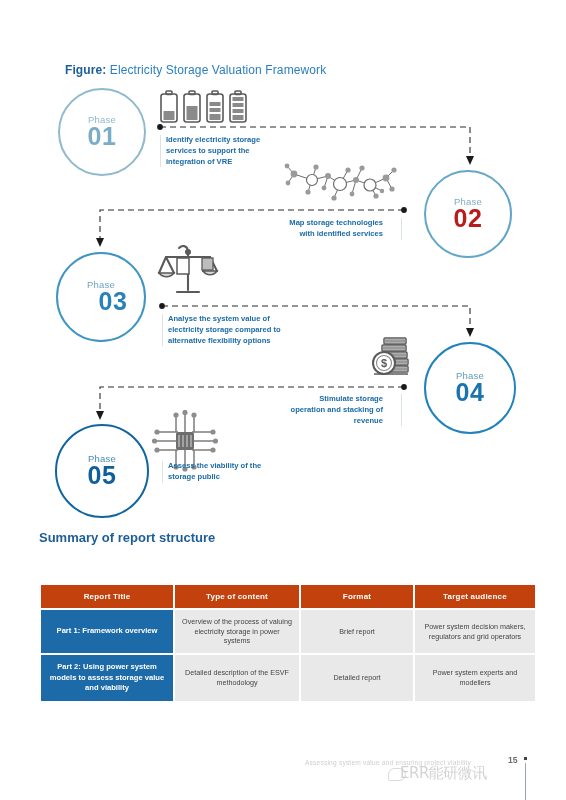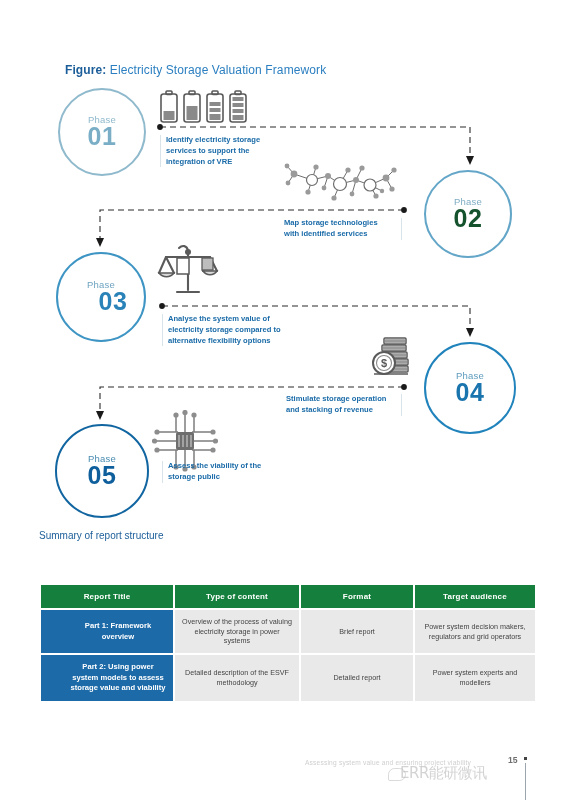--- a/index.html
+++ b/index.html
@@ -26,42 +26,42 @@
     box-sizing:border-box;
   }
   .circle .ph{font-size:9.5px;letter-spacing:.2px;margin-bottom:-2px;}
   .circle .num{font-size:25px;font-weight:bold;letter-spacing:.5px;line-height:1.05;}
 
   .desc{
     position:absolute;font-size:7.6px;line-height:1.42;color:#1a6ba8;
     font-weight:bold;box-sizing:border-box;
   }
   .desc.left-bar{border-left:1.3px solid #d9e3ea;padding-left:5px;}
-  .desc.right-bar{border-right:1.3px solid #d9e3ea;padding-right:7px;text-align:left;}
+  .desc.right-bar{border-right:1.3px solid #d9e3ea;padding-right:18px;text-align:right;}
 
   .icon-wrap{position:absolute;}
 
   
   .tbl-title{
-    position:absolute;left:39px;top:530px;font-size:10px;font-weight:normal;color:#1c5e99;
+    position:absolute;left:39px;top:530px;font-size:13px;font-weight:bold;color:#1c5e99;
   }
   table.summary{
     position:absolute;left:39px;top:583px;width:488px;border-collapse:separate;
     border-spacing:2px;table-layout:fixed;
   }
   table.summary th{
-    background:#15803d;color:#ffffff;font-size:8px;font-weight:bold;
+    background:#c2410c;color:#ffffff;font-size:8px;font-weight:bold;
     text-align:center;padding:7px 4px;letter-spacing:.2px;
   }
   table.summary td{
     background:#e9e9e9;color:#444;font-size:7.2px;text-align:center;
     padding:7px 6px;line-height:1.35;vertical-align:middle;
   }
   table.summary td.part{
-    background:#1c6aa8;color:#ffffff;font-weight:bold;font-size:7.6px;line-height:1.4;padding-left:28px;
+    background:#1c6aa8;color:#ffffff;font-weight:bold;font-size:7.6px;line-height:1.4;
   }
   .col1{width:132px;}.col2{width:124px;}.col3{width:112px;}.col4{width:120px;}
 
   
   .footer-txt{
     position:absolute;left:305px;top:759px;font-size:6.6px;color:#cfcfcf;
     letter-spacing:.2px;white-space:nowrap;
   }
   .pagenum{
     position:absolute;left:508px;top:755px;font-size:8.6px;font-weight:bold;color:#6f6f6f;
@@ -141,21 +141,21 @@
             <rect x="75.5" y="14" width="11" height="4"></rect>
             <rect x="75.5" y="20" width="11" height="4"></rect>
             <rect x="75.5" y="26" width="11" height="5"></rect>
         </g>
       </svg>
     </div>
     <div class="desc left-bar" style="left:160px;top:55px;width:120px;">Identify electricity storage services to support the integration of VRE</div>
 
     <div class="circle" style="left:424px;top:90px;width:88px;height:88px;border:2.3px solid #63a6c8;">
       <span class="ph" style="color:#7fadc4;">Phase</span>
-      <span class="num" style="color:#14532d;">02</span>
+      <span class="num" style="color:#b91c1c;">02</span>
     </div>
     <div class="icon-wrap" style="left:282px;top:78px;">
       <svg width="128" height="52" viewBox="0 0 128 52">
         <g stroke="#6e6e6e" stroke-width="1" fill="none">
           <path d="M12,16 L30,22 L46,18 L58,26 L74,22 L88,27 L104,20"></path>
           <path d="M30,22 L26,34 M30,22 L34,9 M46,18 L42,30 M58,26 L52,40 M58,26 L66,12
                    M74,22 L80,10 M74,22 L70,36 M88,27 L94,38 M104,20 L112,12 M104,20 L110,31
                    M12,16 L5,8 M12,16 L6,25 M88,27 L100,33"></path>
         </g>
         <g fill="#ffffff" stroke="#6e6e6e" stroke-width="1.2">

